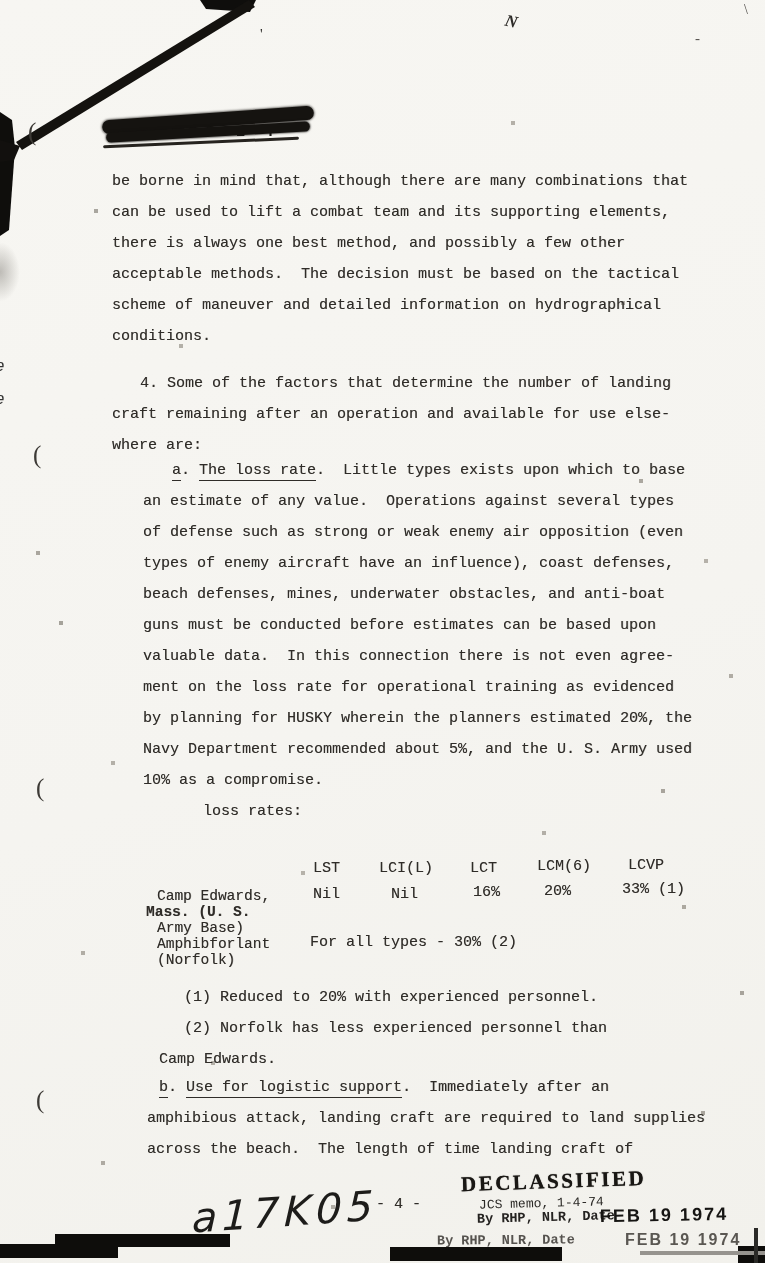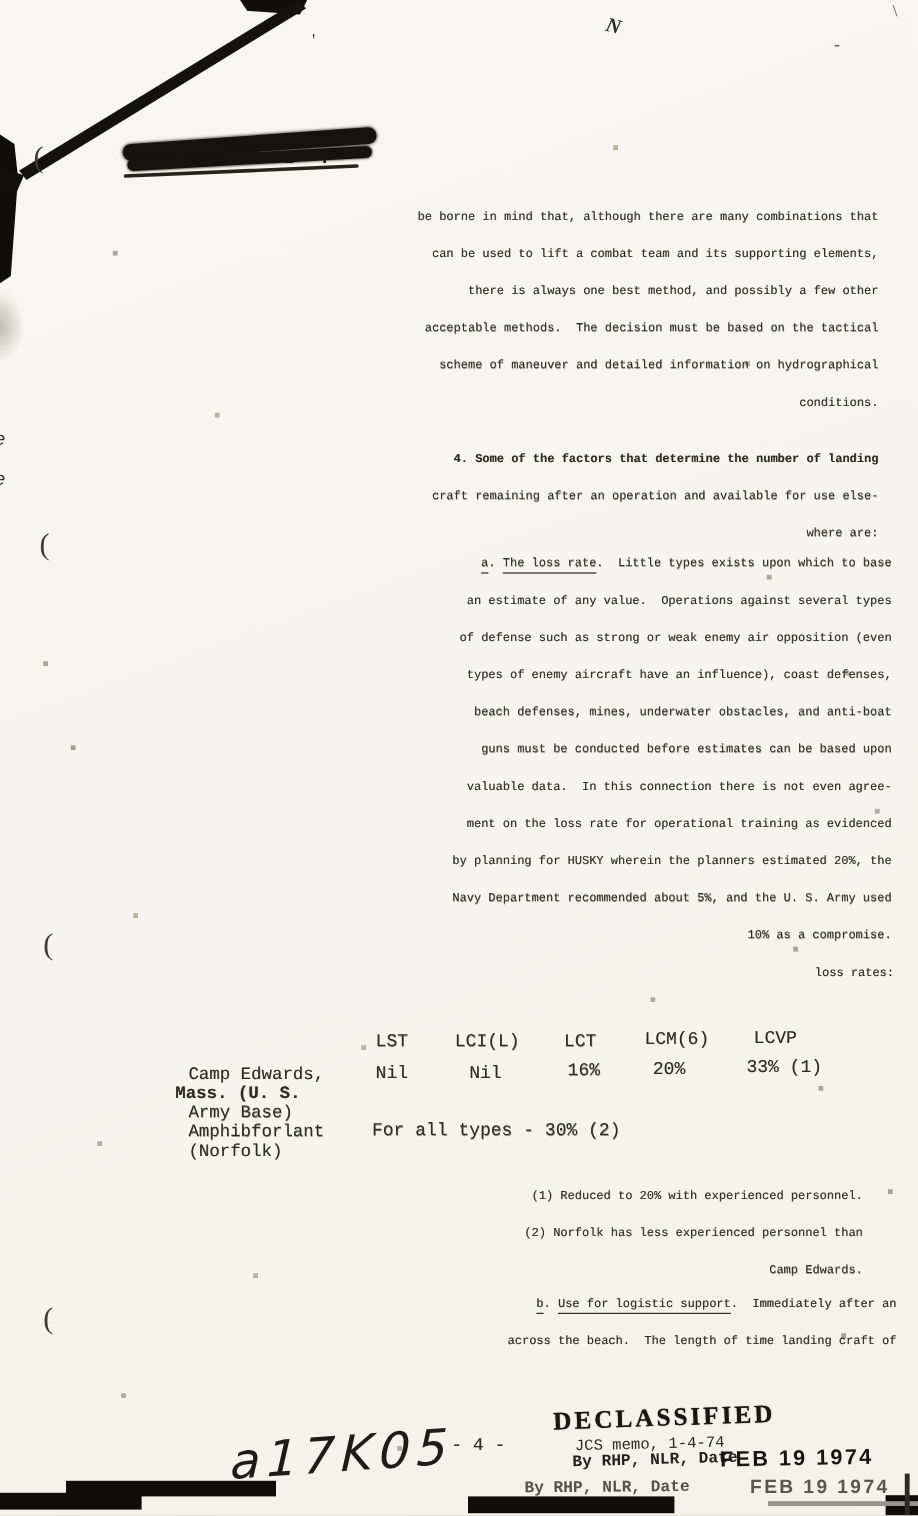--- a/index.html
+++ b/index.html
@@ -2,26 +2,26 @@
 <html><head>
 <meta charset="utf-8">
 <style>
   html,body{margin:0;padding:0;background:#dddbd6;}
   #page{
     position:relative;width:765px;height:1263px;overflow:hidden;
     background:linear-gradient(160deg,#f7f6f2 0%,#f5f4f0 55%,#f2f1ec 100%);
     font-family:"Liberation Mono","DejaVu Sans Mono",monospace;
     color:#2f2c28;
   }
-  .line{white-space:pre;font-size:10px;line-height:31px;
-        text-shadow:0.3px 0.3px 0.4px rgba(45,42,38,.45);text-align:right;}
+  .line{white-space:pre;font-size:15px;line-height:31px;
+        text-shadow:0.3px 0.3px 0.4px rgba(45,42,38,.45);}
   .block{position:absolute;}
   .u{border-bottom:1.6px solid currentColor;padding-bottom:1px;}
   
-  #para-4 .line:first-child{padding-left:28px;font-weight:bold;}
+  #para-4 .line:first-child{padding-left:28px;}
   #para-reports .line:first-child{padding-left:48px;}
   #footnotes .line:nth-child(1),#footnotes .line:nth-child(2){padding-left:25px;}
   .firstline{padding-left:29px;}
   #para-b .firstline{padding-left:12px;}
   
   #loss-table{position:absolute;left:110px;top:858px;width:620px;height:125px;}
   #loss-table .cell{position:absolute;white-space:pre;font-size:15px;
         text-shadow:0.3px 0.3px 0.4px rgba(45,42,38,.45);}
   #loss-table .lbl{font-size:14.5px;line-height:16px;}
   
@@ -163,20 +163,21 @@
 
   <div class="block" id="footnotes" style="left:159px;top:982px;width:560px;">
       <div class="line">(1) Reduced to 20% with experienced personnel.</div>
       <div class="line">(2) Norfolk has less experienced personnel than</div>
       <div class="line">Camp Edwards.</div>
     </div>
 
   <div class="block" id="para-b" style="left:147px;top:1072px;width:600px;">
     <div class="line firstline"><span class="u">b</span><span>. </span><span class="u">Use for logistic support</span><span>.  Immediately after an</span></div>
     <div>
+        <div class="line">amphibious attack, landing craft are required to land supplies</div>
         <div class="line">across the beach.  The length of time landing craft of</div>
       </div>
   </div>
 
   <div id="handwritten">a17K05</div>
   <div id="page-number">- 4 -</div>
 
   <div id="decl-title">DECLASSIFIED</div>
   <div id="decl-line1">JCS memo, 1-4-74</div>
   <div id="decl-line2">By RHP, NLR, Date</div>

